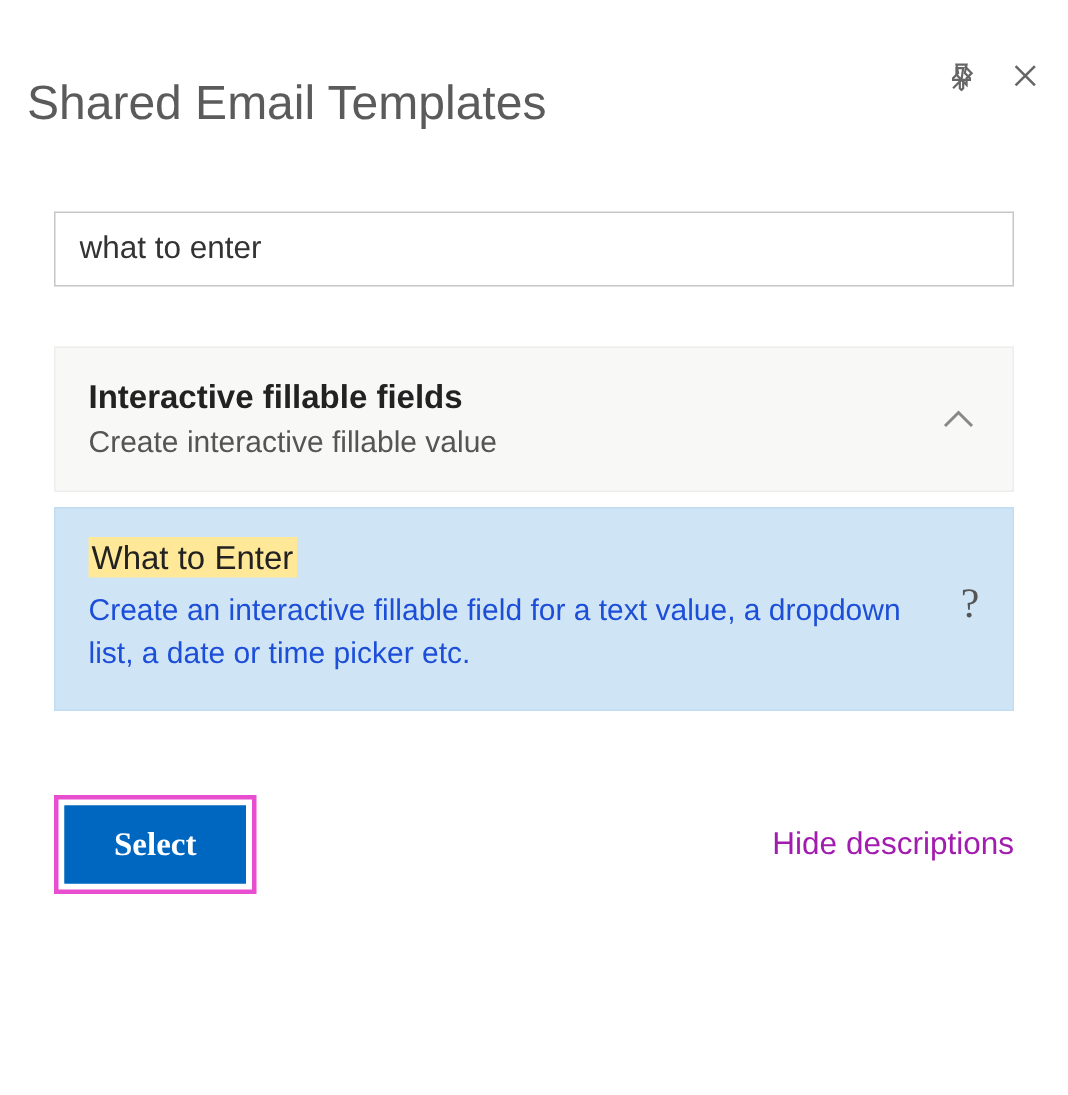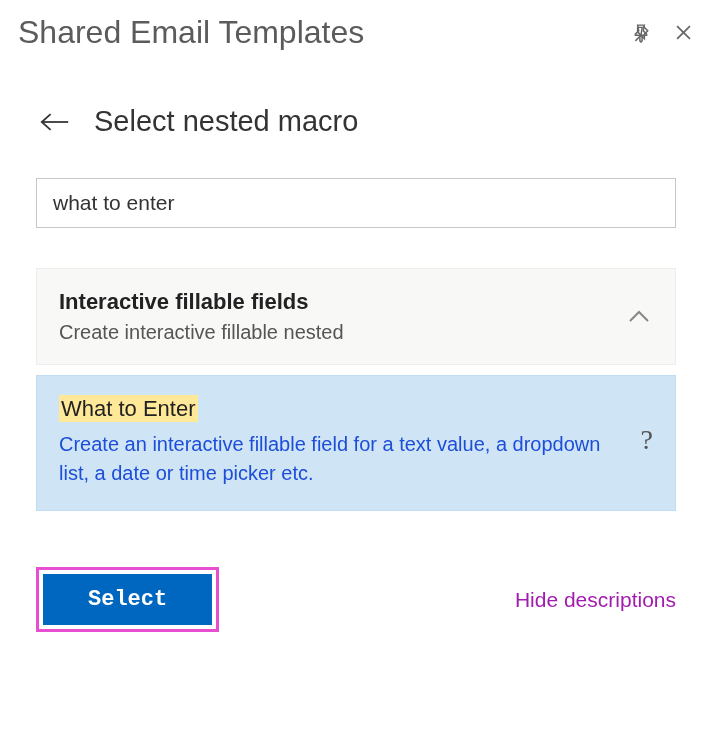--- a/index.html
+++ b/index.html
@@ -14,20 +14,21 @@
     .window-header {
       display: flex;
       align-items: center;
       padding: 14px 18px 14px 18px;
     }
     .window-title {
       font-size: 32px;
       font-weight: 300;
       color: #5b5b5b;
       flex: 1;
+      margin-top: 36px;
     }
     .window-controls {
       display: flex;
       gap: 20px;
       align-items: center;
     }
     .window-control {
       width: 22px;
       height: 22px;
       display: flex;
@@ -136,25 +137,25 @@
     .footer {
       display: flex;
       align-items: center;
       gap: 16px;
       padding: 0 36px;
       margin-top: 56px;
     }
     .btn {
       font-size: 22px;
       font-weight: 600;
-      padding: 12px 44px;
+      padding: 12px 32px;
       border: 1px solid #8a8886;
       background: #fff;
       cursor: pointer;
-      font-family: Liberation Mono, monospace;
+      font-family: Liberation Serif, serif;
       text-align: center;
     }
     .btn-primary {
       background: #0067c0;
       color: #fff;
       border-color: #0067c0;
     }
     .btn-primary-wrap {
       border: 3px solid #e84fd0;
       padding: 4px;
@@ -185,36 +186,27 @@
     <div class="window-control">
       <svg width="15" height="15" viewBox="0 0 14 14" stroke="currentColor" stroke-width="1.6">
         <line x1="1" y1="1" x2="13" y2="13"></line>
         <line x1="13" y1="1" x2="1" y2="13"></line>
       </svg>
     </div>
   </div>
 </div>
 
 <div class="content">
-  <div class="subheader">
-    <div class="back-btn">
-      <svg width="34" height="24" viewBox="0 0 34 24" fill="none" stroke="currentColor" stroke-width="2">
-        <line x1="2" y1="12" x2="32" y2="12"></line>
-        <polyline points="12,3 2,12 12,21"></polyline>
-      </svg>
-    </div>
-    <div class="subheader-title">Select nested macro</div>
-  </div>
 
   <input class="search-input" type="text" value="what to enter" style="">
 
   <div class="category">
     <div class="category-text">
       <div class="category-title">Interactive fillable fields</div>
-      <div class="category-desc">Create interactive fillable nested</div>
+      <div class="category-desc">Create interactive fillable value</div>
     </div>
     <div class="chevron">
       <svg width="22" height="14" viewBox="0 0 22 14" fill="none" stroke="currentColor" stroke-width="2">
         <polyline points="2,11 11,2 20,11"></polyline>
       </svg>
     </div>
   </div>
 
   <div class="macro-item">
     <div class="macro-text">

